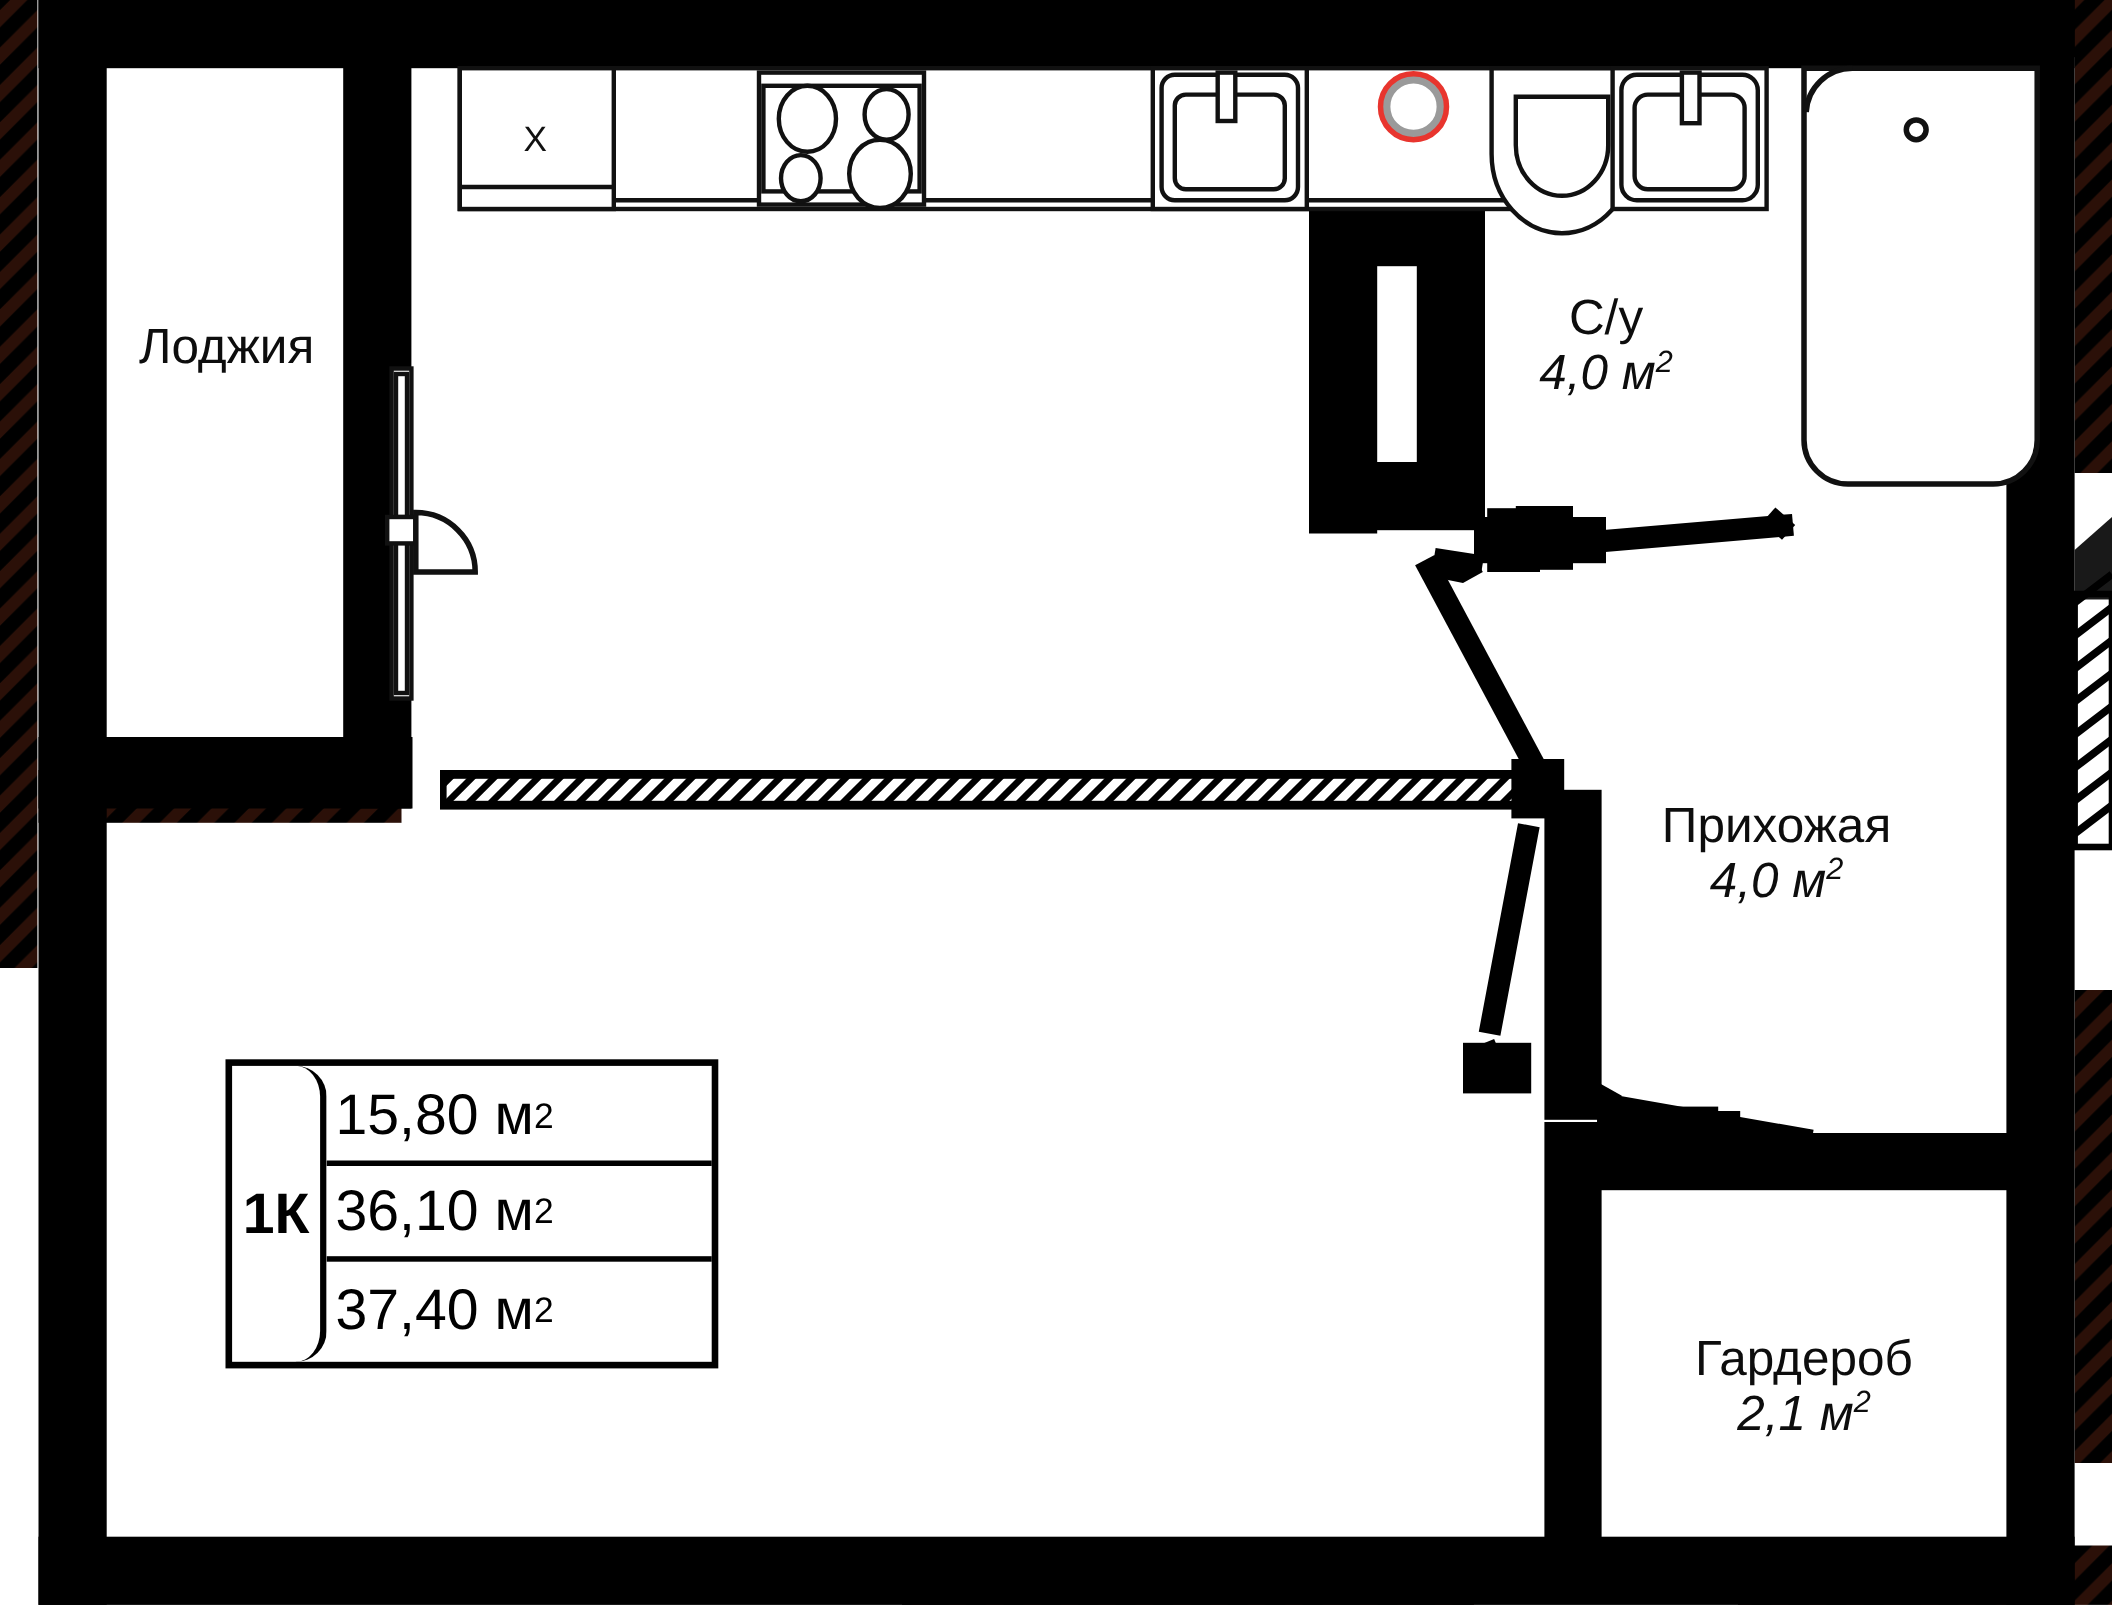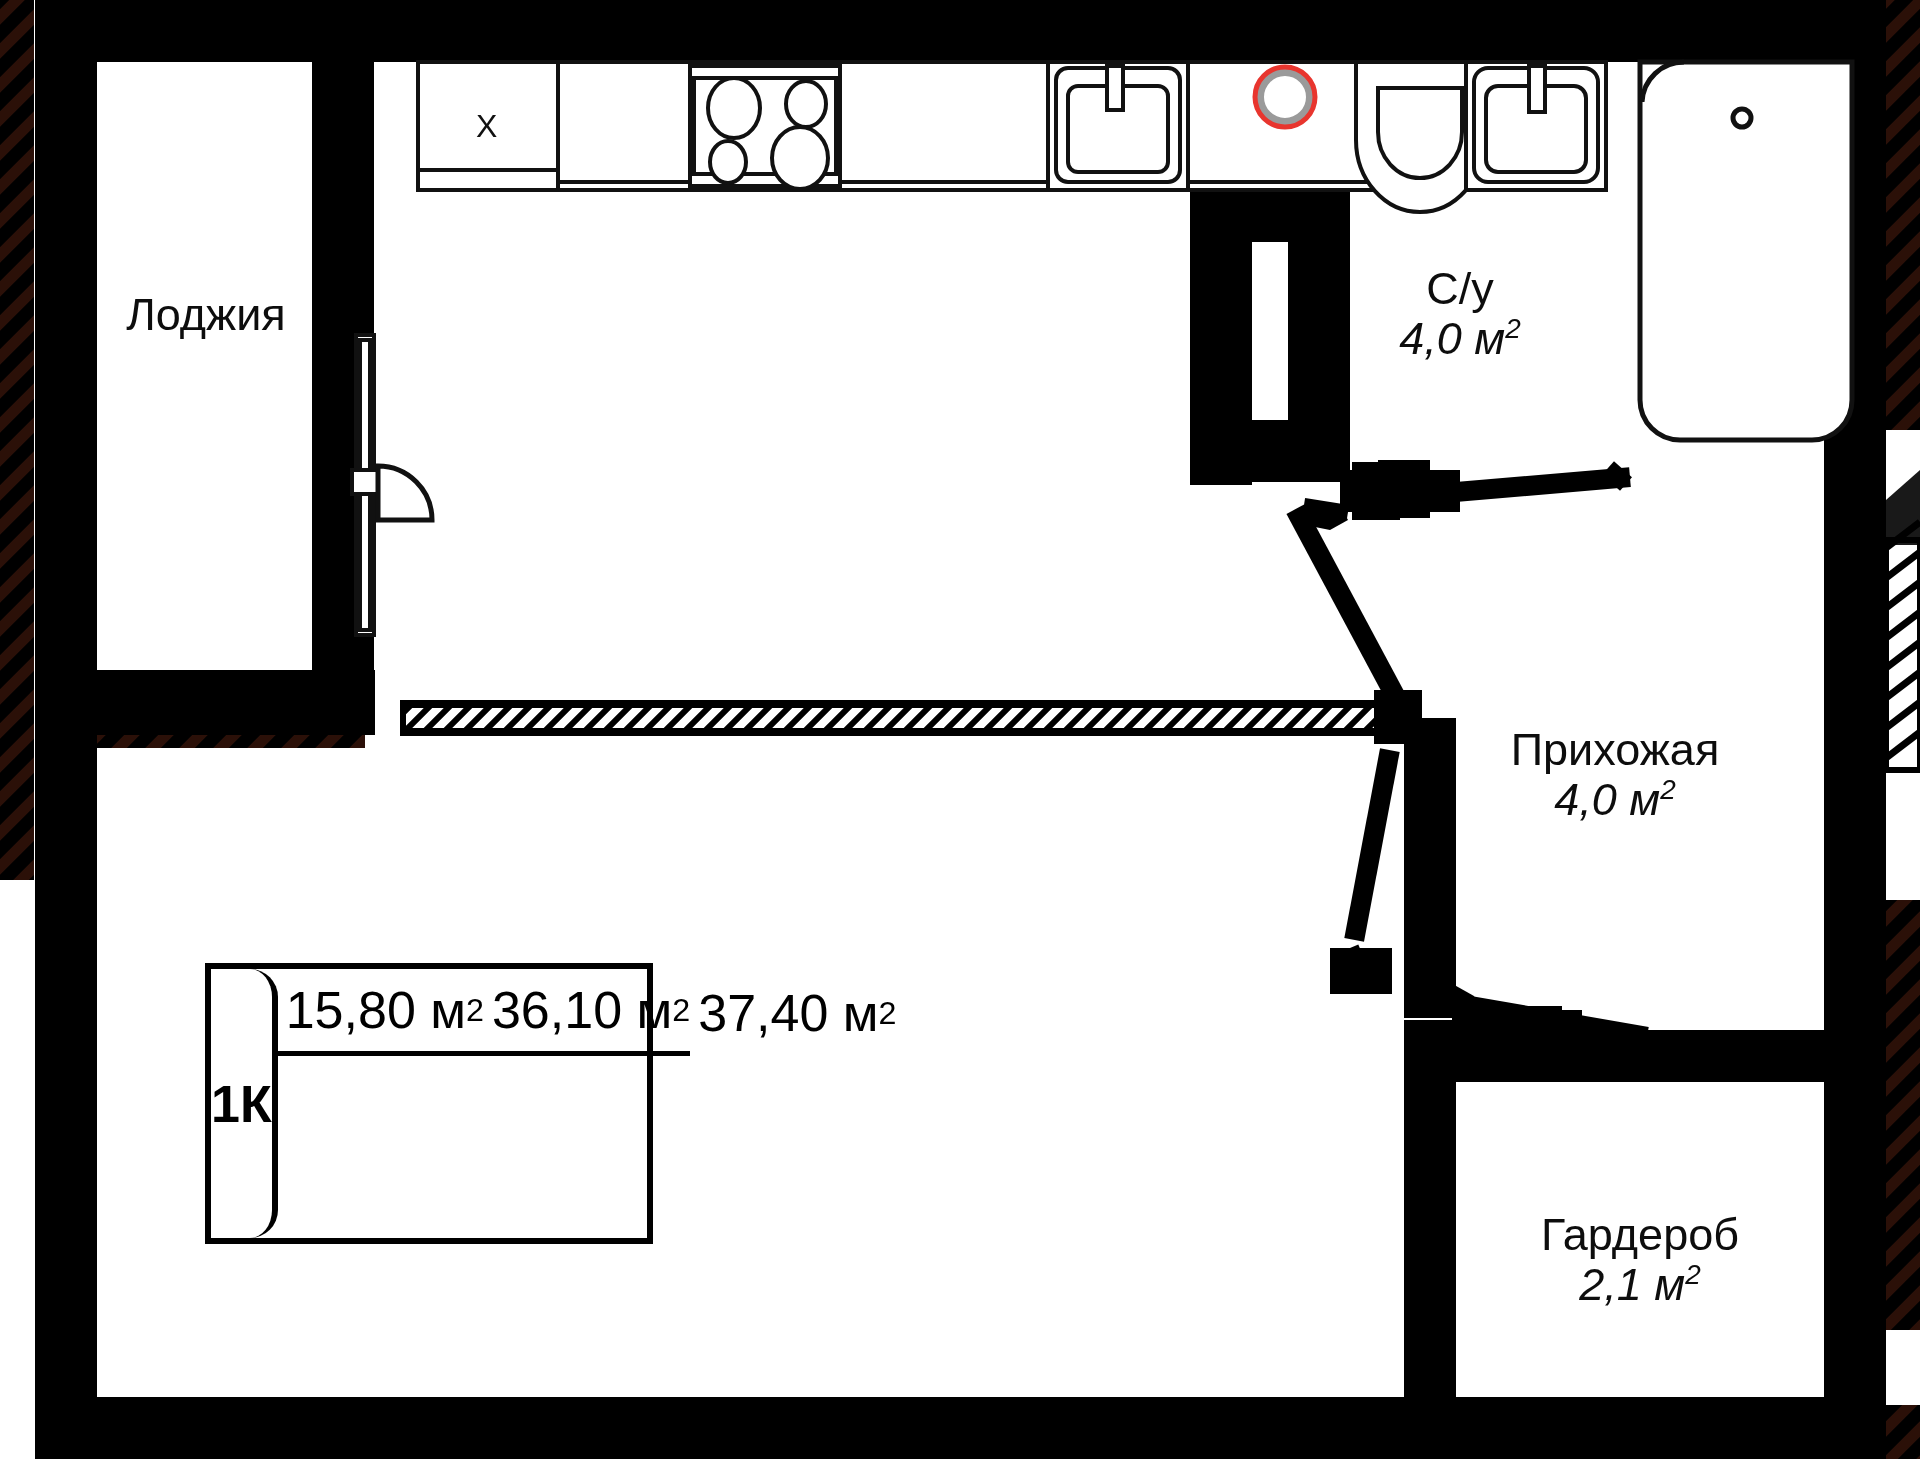--- a/index.html
+++ b/index.html
@@ -9,21 +9,21 @@
   .lbl{position:absolute;text-align:center;color:#0d0d0d;line-height:1.12;
        font-family:"Liberation Sans",sans-serif;white-space:nowrap;}
   .lbl .nm{display:block;font-size:45px;}
   .lbl .ar{display:block;font-size:45px;font-style:italic;}
   .lbl sup{font-size:0.62em;vertical-align:super;line-height:0;}
   .fridge-x{position:absolute;font-size:32px;color:#111;font-family:"Liberation Sans",sans-serif;}
   .tbl{position:absolute;left:205px;top:963px;border:6px solid #000;
        box-sizing:border-box;display:flex;background:#fff;}
   .tbl-type{width:86px;display:flex;align-items:center;justify-content:center;
             font-size:52px;font-weight:bold;border-right:6px solid #000;box-sizing:border-box;border-radius:28px;}
-  .tbl-rows{flex:1;display:flex;flex-direction:row;justify-content:center;}
+  .tbl-rows{flex:1;display:flex;flex-direction:column;justify-content:center;}
   .tbl-row{height:87px;display:flex;align-items:center;box-sizing:border-box;
            font-size:52px;padding-left:8px;border-bottom:5px solid #000;}
   .tbl-row:last-child{border-bottom:none;}
   .tbl-row sup{font-size:0.62em;vertical-align:super;line-height:0;}
 </style>
 </head>
 <body>
 
 <div id="plan">
 

